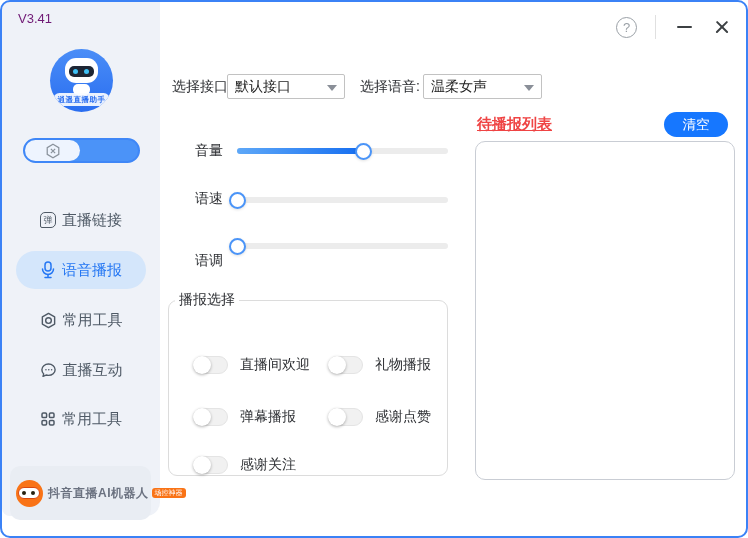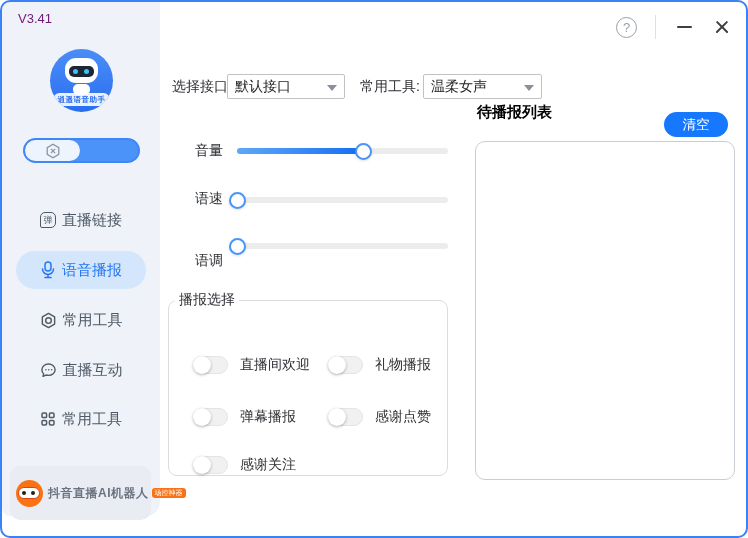--- a/index.html
+++ b/index.html
@@ -85,21 +85,21 @@
     border-radius:9px;}
   .bc-fieldset legend{margin-left:6px;padding:0 4px;font-size:14px;color:#2d2f33;}
   .toggle-item{position:absolute;display:flex;align-items:center;gap:12px;margin-top:13px;}
   .toggle{position:relative;width:35px;height:18px;border-radius:9px;background:#f1f1f1;
     border:1px solid #e4e4e4;cursor:pointer;flex:none;}
   .toggle .knob{position:absolute;left:-1px;top:-1px;width:18px;height:18px;border-radius:50%;background:#fff;
     box-shadow:0 1px 3px rgba(0,0,0,.3);}
   .toggle-item .t-label{font-size:14px;color:#2d2f33;}
 
   
-  .queue-title{position:absolute;left:477px;top:103px;font-size:15px;font-weight:700;color:#000000;}
+  .queue-title{position:absolute;left:477px;top:115px;font-size:15px;font-weight:700;color:#ef4444;text-decoration:underline;}
   .clear-btn{position:absolute;left:664px;top:112px;width:64px;height:25px;border:none;border-radius:14px;
     background:var(--accent);color:#fff;font-size:13.5px;display:flex;align-items:center;justify-content:center;
     cursor:pointer;}
   .queue-box{position:absolute;left:475px;top:141px;width:260px;height:339px;border:1px solid #c9cdd4;
     border-radius:10px;background:#fff;}
 </style>
 </head>
 <body>
 
 <div class="app">
@@ -110,21 +110,21 @@
 
     <div class="avatar">
       <div class="robot-head">
         <div class="robot-visor">
           <span class="robot-eye l"></span>
           <span class="robot-eye r"></span>
         </div>
       </div>
       <div class="robot-body"></div>
       <div class="avatar-band">
-        <span>逍遥语音助手</span>
+        <span>逍遥直播助手</span>
       </div>
     </div>
 
     <div class="power-toggle">
       <div class="power-thumb">
         <svg width="16" height="16" viewBox="0 0 18 18" fill="none" stroke="#8a929c" stroke-width="1.4">
           <polygon points="9,1.5 15.5,5.25 15.5,12.75 9,16.5 2.5,12.75 2.5,5.25"></polygon>
           <path d="M6.6 6.6 L11.4 11.4 M11.4 6.6 L6.6 11.4"></path>
         </svg>
       </div>
@@ -199,21 +199,21 @@
     </div>
     <div class="close-btn"></div>
   </div>
 
   <span class="field-label" style="left:172px;top:78px">选择接口:</span>
   <div class="select-box" style="left:227px;top:74px;width:118px">
     <span>默认接口</span>
     <span class="caret"></span>
   </div>
 
-  <span class="field-label" style="left:360px;top:78px">常用工具:</span>
+  <span class="field-label" style="left:360px;top:78px">选择语音:</span>
   <div class="select-box" style="left:423px;top:74px;width:119px">
     <span>温柔女声</span>
     <span class="caret"></span>
   </div>
 
   <span class="slider-label" style="left:195px;top:142px">音量</span>
   <div class="slider" style="left:237px;top:148px">
     <div class="fill" style="width: 60%;"></div>
     <div class="thumb" style="left: 60%;"></div>
   </div>

